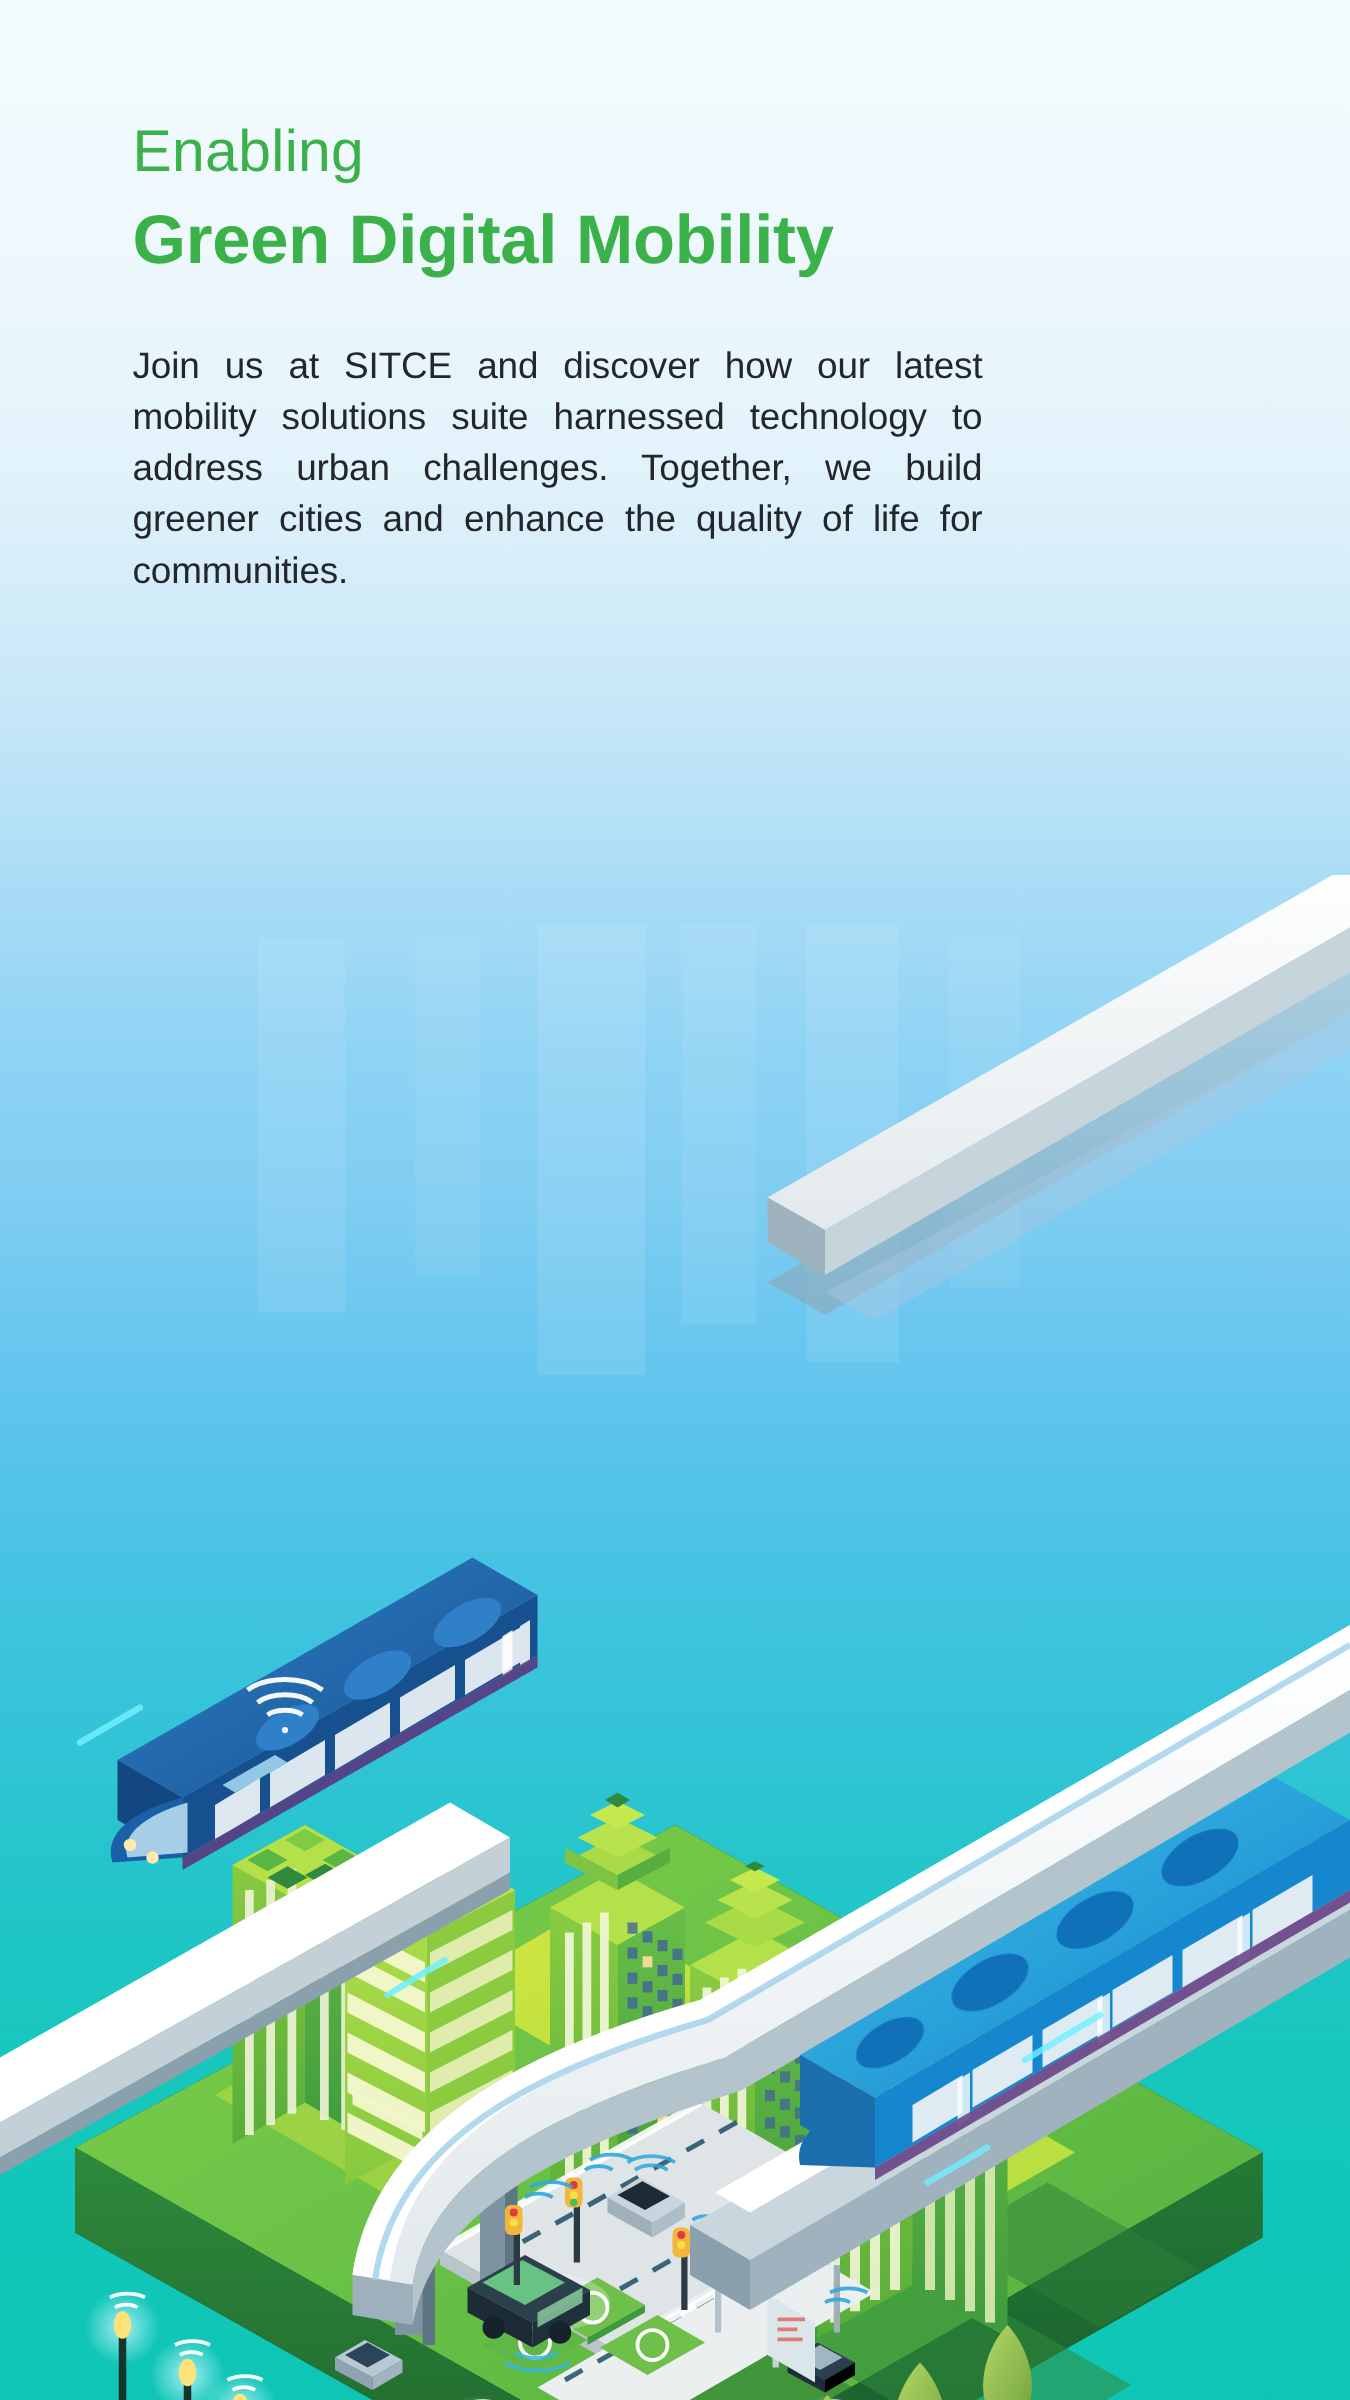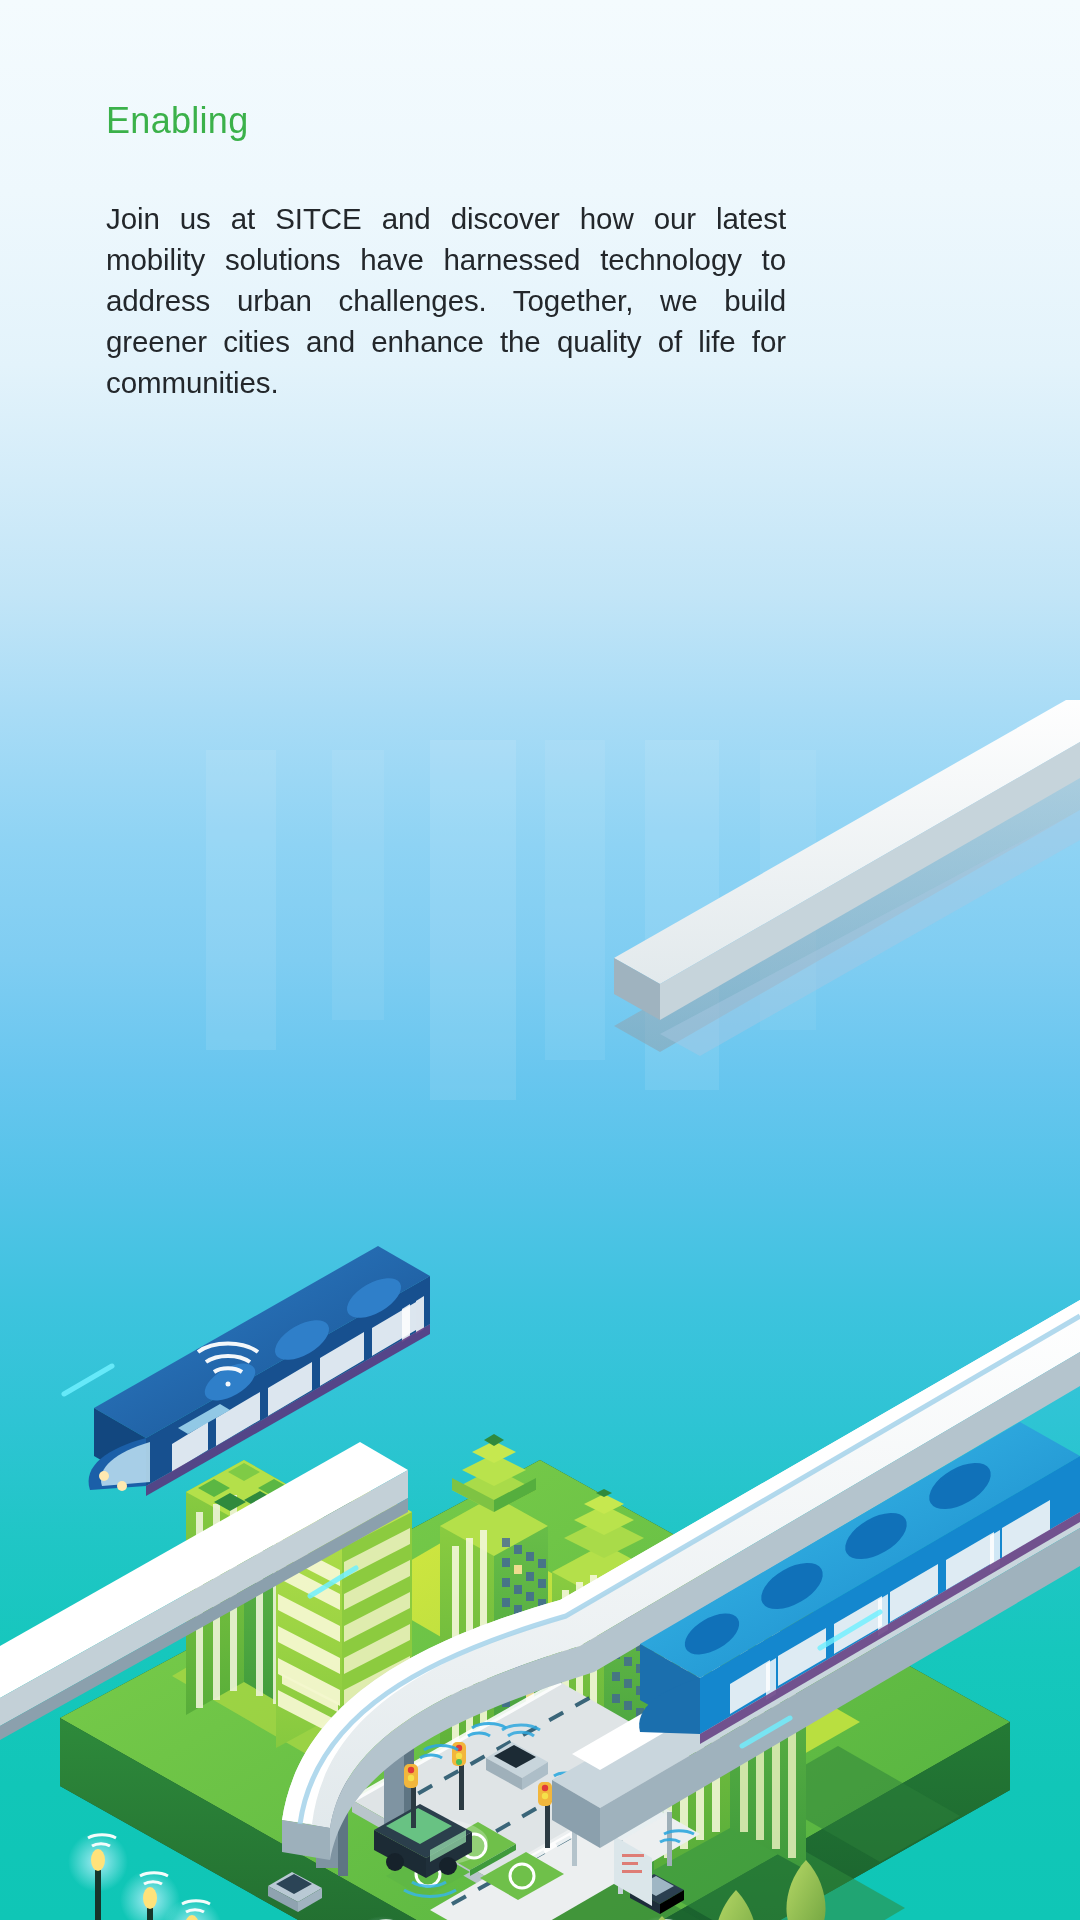--- a/index.html
+++ b/index.html
@@ -33,21 +33,21 @@
       #0fc6b6 100%);
   }
 
   
   .ghosts { position:absolute; left:0; top:730px; width:1080px; height:620px; }
   .ghost { position:absolute; bottom:0; background:rgba(255,255,255,0.30); }
 
   
   .copy { position:absolute; left:106px; top:92px; width:680px; z-index:6; }
   .eyebrow {
-    font-size:36px; line-height:58px; font-weight:400;
+    font-size:47px; line-height:58px; font-weight:400;
     color:#3bb14a; letter-spacing:0.3px;
   }
   .headline {
     font-size:55px; line-height:66px; font-weight:700;
     color:#3bb14a; letter-spacing:-0.2px; margin-top:8px;
     white-space:nowrap;
   }
   .para {
     font-size:29.5px; line-height:41px; color:#23272b;
     text-align:justify; text-align-last:left;
@@ -69,21 +69,22 @@
     <div class="ghost" style="left:206px; bottom:300px; width:70px; height:300px; opacity:.30;"></div>
     <div class="ghost" style="left:332px; bottom:330px; width:52px; height:270px; opacity:.22;"></div>
     <div class="ghost" style="left:430px; bottom:250px; width:86px; height:360px; opacity:.33;"></div>
     <div class="ghost" style="left:545px; bottom:290px; width:60px; height:320px; opacity:.25;"></div>
     <div class="ghost" style="left:645px; bottom:260px; width:74px; height:350px; opacity:.30;"></div>
     <div class="ghost" style="left:760px; bottom:320px; width:56px; height:280px; opacity:.20;"></div>
   </div>
 
   <div class="copy">
     <div class="eyebrow">Enabling</div>
-    <p class="para p2">Join us at SITCE and discover how our latest mobility solutions have harnessed technology to address urban challenges. Together, we build greener cities and enhance the quality of life for communities.</p>
+    <div class="headline">Green Digital Mobility</div>
+    <p class="para p2">Join us at SITCE and discover how our latest mobility solutions suite harnessed technology to address urban challenges. Together, we build greener cities and enhance the quality of life for communities.</p>
   </div>
 
   <div class="scene">
   <svg width="1080" height="1220" viewBox="0 0 1080 1220" xmlns="http://www.w3.org/2000/svg">
     <defs>
       <linearGradient id="gPlatTop" x1="0" y1="0" x2="1" y2="1">
         <stop offset="0" stop-color="#7fd04b"></stop>
             <stop offset="1" stop-color="#4faf3f"></stop>
       </linearGradient>
       <linearGradient id="gPlatTop2" x1="0" y1="0" x2="0" y2="1">

